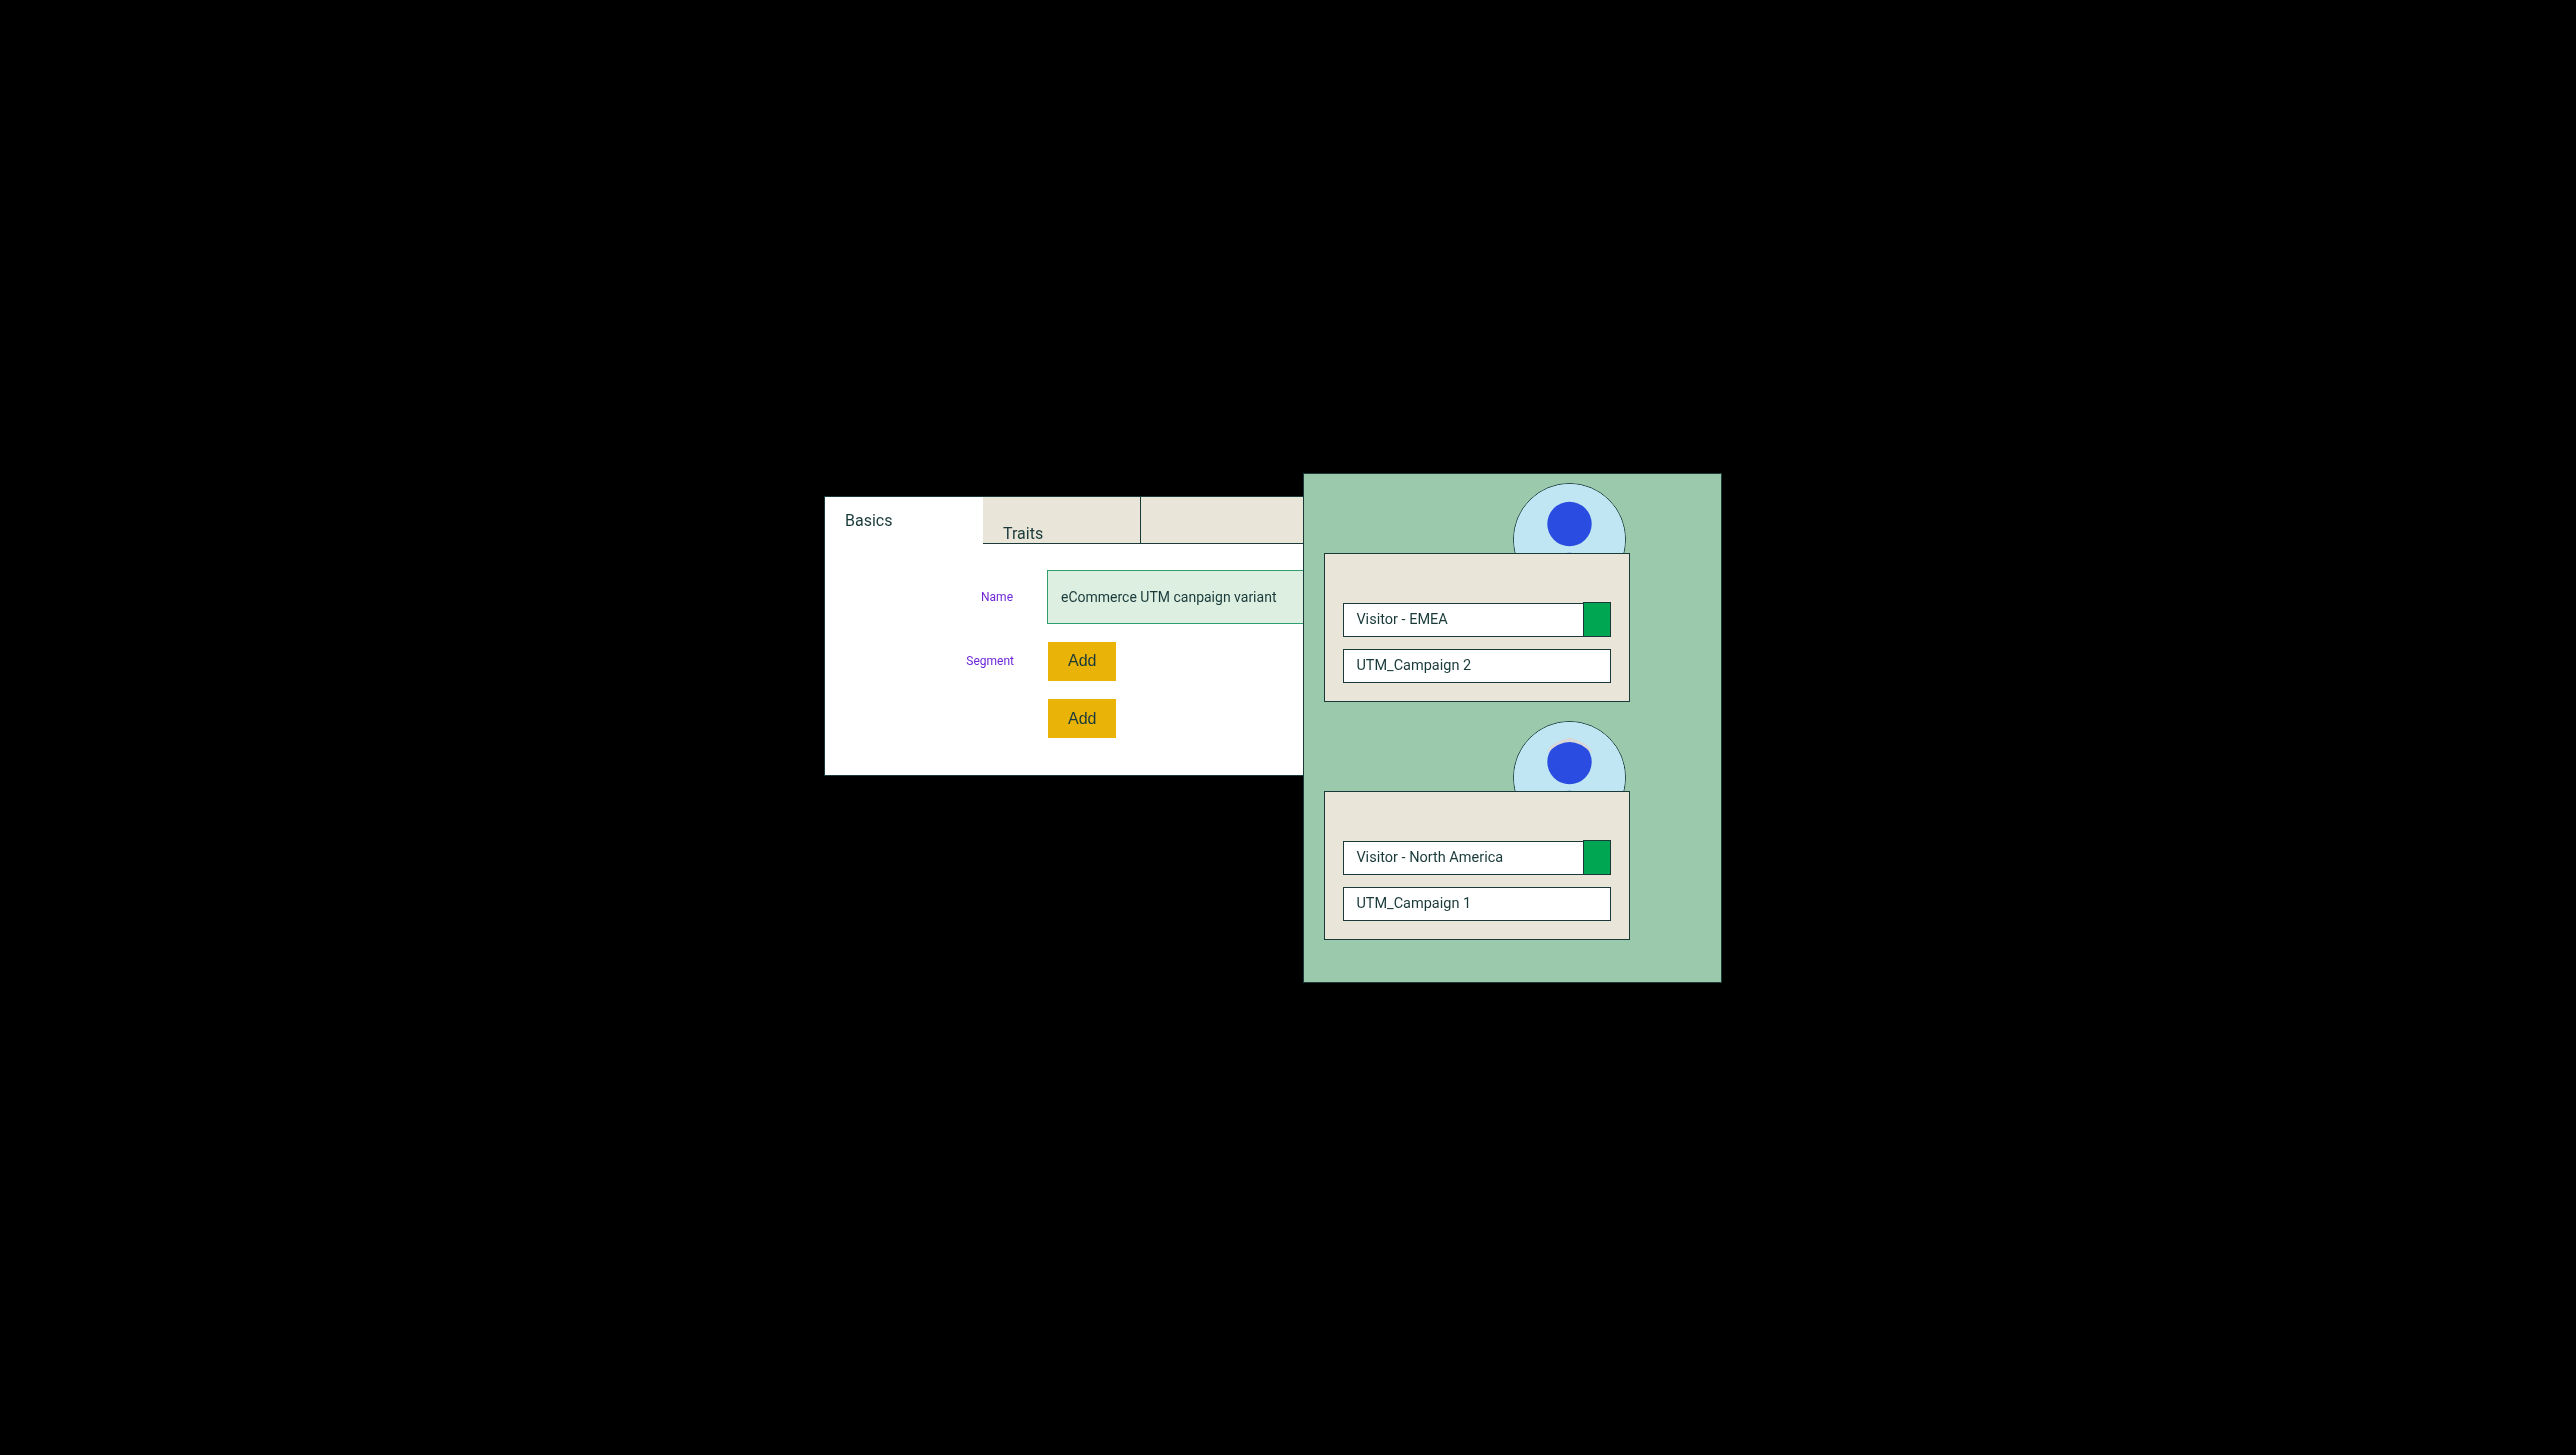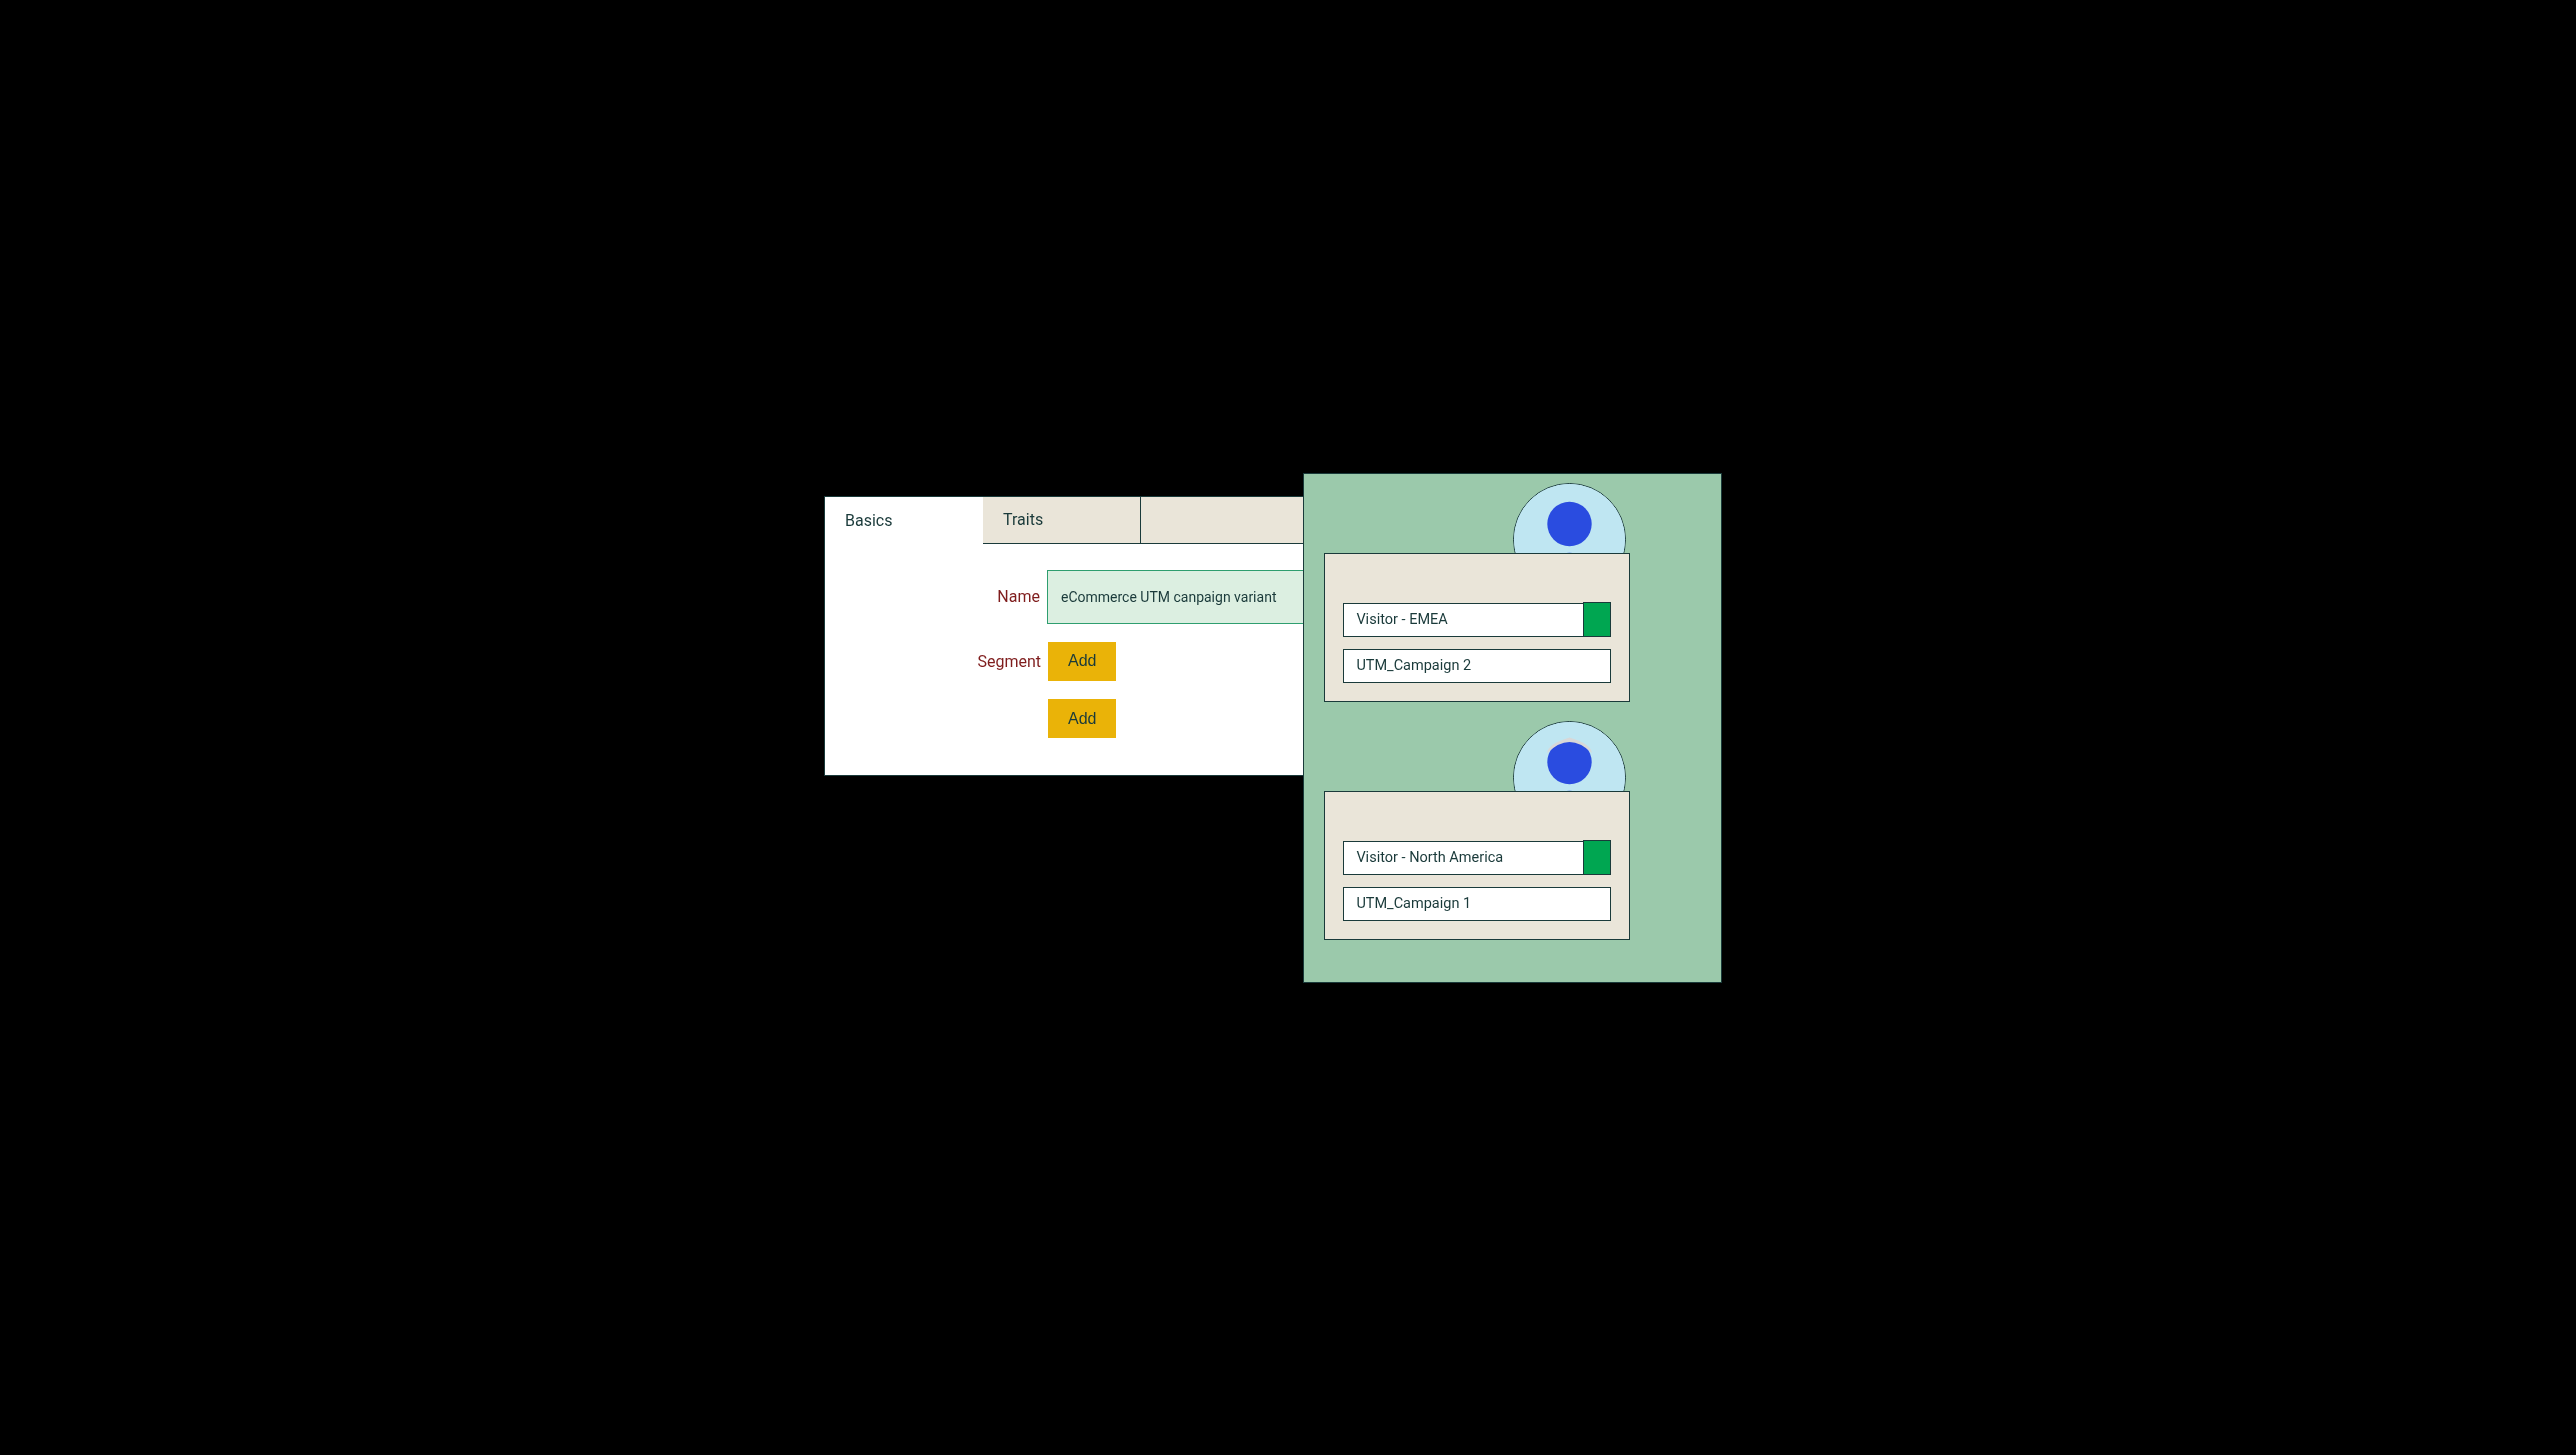--- a/index.html
+++ b/index.html
@@ -90,42 +90,43 @@
     align-items: center;
     padding: 0 20px;
     font-size: 16px;
     color: #1a3a3a;
     min-width: 158px;
   }
   .subtab.bordered {
     border-right: 1.3px solid #1a3a3a;
     border-bottom: 1.3px solid #1a3a3a;
     background: #eae5d9;
+    align-items: flex-end;
   }
   .subtab.active {
     background: #fff;
     border-bottom: none;
   }
   .subtab.filler { flex: 1; background: #eae5d9; border-bottom: 1.3px solid #1a3a3a; }
 
   
   .form {
     padding: 26px 26px 37px 26px;
   }
   .row {
     display: flex;
     align-items: center;
     margin-bottom: 18.4px;
   }
   .row .label {
     width: 197px;
     text-align: right;
-    padding-right: 7px;
-    font-size: 16px;
-    color: #7f1d1d;
+    padding-right: 34px;
+    font-size: 12px;
+    color: #6d28d9;
   }
   .row .label.multi { line-height: 1.3; }
   .row .control { flex: 1; display: flex; align-items: center; gap: 18.4px; flex-wrap: wrap; }
 
   .text-input {
     width: 289px;
     height: 54px;
     background: #dcefe1;
     border: 1.3px solid #2e9e6f;
     padding: 0 13px;

